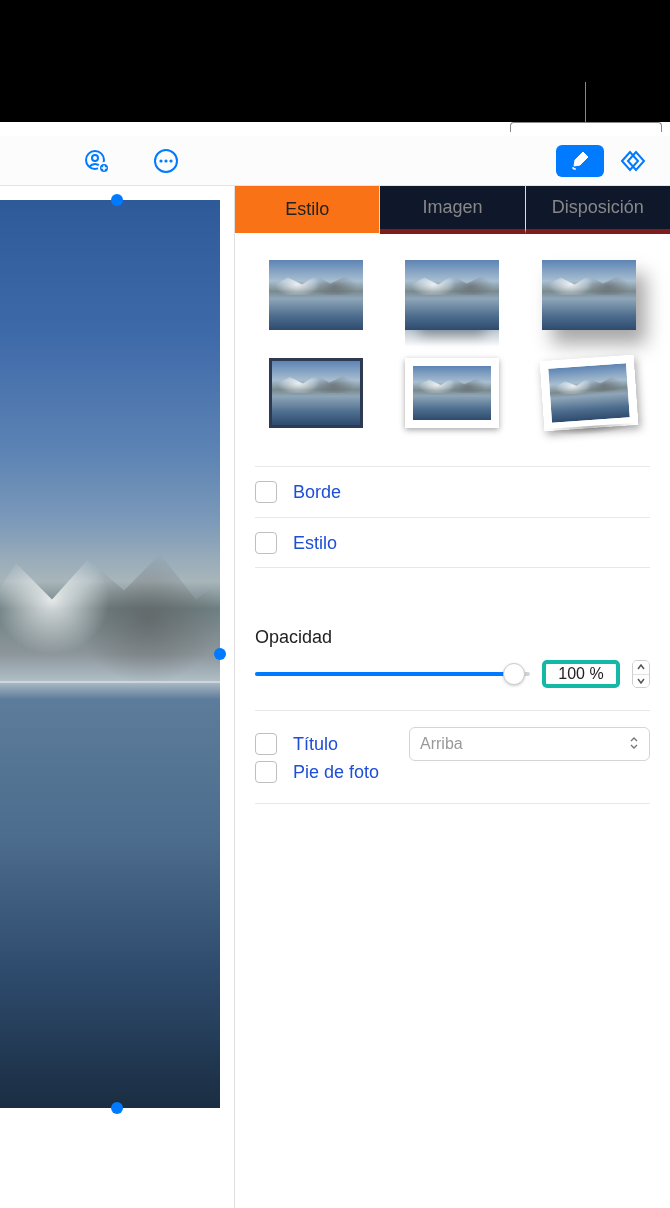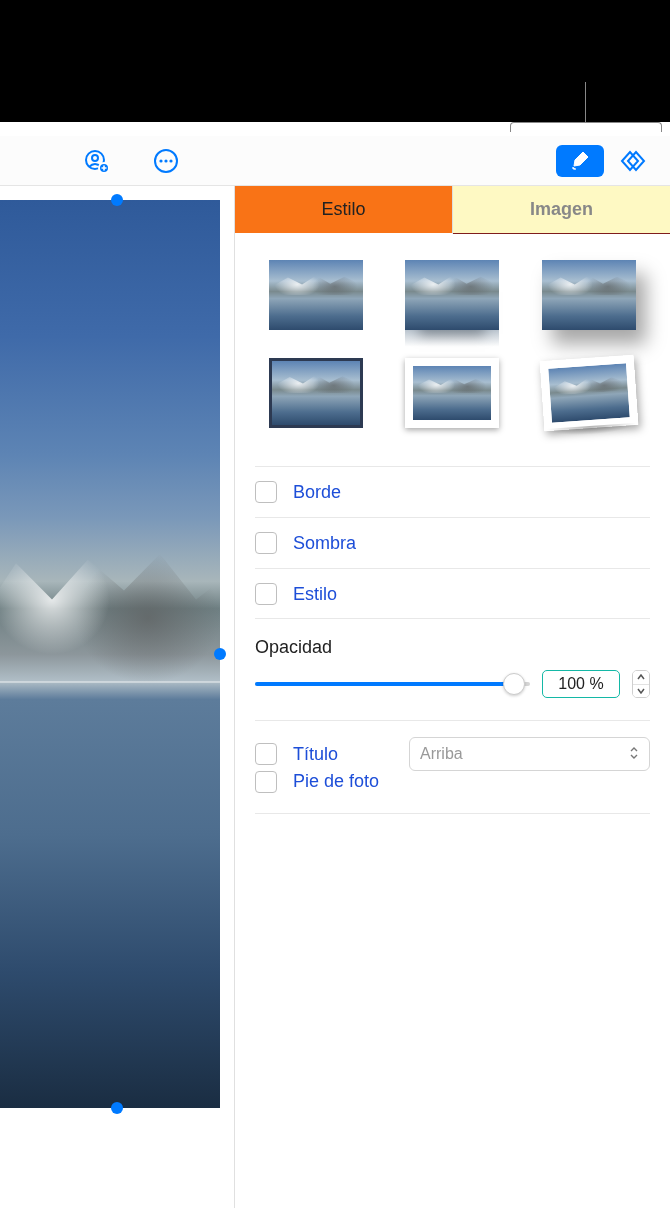--- a/index.html
+++ b/index.html
@@ -37,21 +37,21 @@
     clip-path: polygon(0 40%, 15% 10%, 30% 30%, 45% 8%, 60% 25%, 75% 5%, 90% 30%, 100% 20%, 100% 100%, 0 100%);
   }
   .waterline { position: absolute; left: 0; right: 0; top: 53%; height: 2px; background: rgba(255,255,255,0.4); }
   .sel-handle { position: absolute; width: 12px; height: 12px; border-radius: 50%; background: #007aff; }
   .h-t { left: 50%; top: 14px; transform: translate(-50%, -50%); }
   .h-r { left: calc(-20px + 240px); top: calc(14px + 454px); transform: translate(-50%, -50%); }
   .h-b { left: 50%; top: calc(14px + 908px); transform: translate(-50%, -50%); }
 
   .inspector { flex: 1; border-left: 1px solid #e0e0e0; background: #fff; display: flex; flex-direction: column; }
   .tabs { display: flex; width: 100%; height: 48px; }
-  .tab { flex: 1; display: flex; align-items: center; justify-content: center; font-size: 18px; color: #888; border-bottom: 1px solid #7f1d1d; cursor: pointer; background: #fef9c3; border-right: 1px solid #ddd; font-weight: bold;}
+  .tab { flex: 1; display: flex; align-items: center; justify-content: center; font-size: 18px; color: #888; border-bottom: 5px solid #7f1d1d; cursor: pointer; background: #0f172a; border-right: 1px solid #ddd;}
   .tab:last-child { border-right: none; }
   .tab.active { background: #f97316; color: #222; border-bottom: 1px solid #fff; font-weight: 500;}
   .insp-body { padding: 18px 20px; overflow: auto; }
 
   .thumb-grid { display: grid; grid-template-columns: repeat(3, 1fr); grid-gap: 28px 38px; margin-bottom: 22px; padding: 8px 12px 16px 12px;}
   .thumb { width: 94px; height: 70px; position: relative; cursor: pointer; justify-self: center;}
   .thumb .mini {
     width: 100%; height: 100%;
     background:
       linear-gradient(180deg,#5d84b4 0%, #a8bed0 30%, #7a8a8e 45%, #8fa6b8 55%, #4d6d8e 80%, #2e4b6d 100%);
@@ -76,38 +76,38 @@
   .thumb.style6 .mini { border: 8px solid #fff; box-shadow: 2px 4px 8px rgba(0,0,0,0.35); }
   .thumb.style6::after { content:""; position:absolute; left:-6px; right:-6px; bottom:-10px; height:12px;
     background: radial-gradient(ellipse 60% 100% at 50% 0%, rgba(0,0,0,0.3), transparent 70%);}
 
   .section-row { display: flex; align-items: center; padding: 14px 0; border-top: 1px solid #e8e8e8; }
   .section-row:last-of-type { border-bottom: 1px solid #e8e8e8; }
   .chk { width: 22px; height: 22px; border: 1px solid #bfbfbf; border-radius: 4px; margin-right: 16px; cursor: pointer; background:#fff; flex-shrink:0;}
   .row-label { font-size: 18px; color: #1d4ed8; }
 
   .opacity-block { padding: 18px 0 22px 0; border-top: 1px solid #e8e8e8; border-bottom: 1px solid #e8e8e8; margin-top: -1px;}
-  .op-label { font-size: 18px; color: #222; margin-bottom: 12px; }
+  .op-label { font-size: 18px; color: #222; margin-bottom: 12px; margin-top: 41px; }
   .op-ctrl { display: flex; align-items: center; gap: 12px; }
   .slider { position: relative; flex: 1; height: 16px; }
   .track { position: absolute; left: 0; right: 0; top: 50%; height: 4px; transform: translateY(-50%); border-radius: 2px; background: #d5d5d5; }
   .fill { position: absolute; left: 0; top: 50%; height: 4px; transform: translateY(-50%); border-radius: 2px; background: #007aff; }
   .knob { position: absolute; top: 50%; width: 22px; height: 22px; border-radius: 50%; background: #fff; border: 1px solid #ccc; box-shadow: 0 1px 3px rgba(0,0,0,0.2); transform: translate(-50%, -50%); cursor: grab;}
-  .op-value { width: 78px; height: 28px; border: 1px solid #14b8a6; border-radius: 5px; font-size: 16px; text-align: center; display:flex; align-items:center; justify-content:center; color:#222; cursor:text; background:#fff;}
+  .op-value { width: 78px; height: 28px; border: 4px solid #14b8a6; border-radius: 5px; font-size: 16px; text-align: center; display:flex; align-items:center; justify-content:center; color:#222; cursor:text; background:#fff;}
   .stepper { width: 18px; height: 28px; display: flex; flex-direction: column; border: 1px solid #cfcfcf; border-radius: 5px; overflow: hidden; }
   .step { flex: 1; display: flex; align-items: center; justify-content: center; cursor: pointer; font-size: 8px; color: #555; background:#fff;}
   .step:first-child { border-bottom: 1px solid #e2e2e2; }
 
   .title-block { padding: 16px 0 20px 0; border-bottom: 1px solid #e8e8e8; }
   .title-row { display: flex; align-items: center; margin-bottom: 0;}
   .title-row .row-label { width: 104px; }
   .dropdown { flex: 1; height: 30px; border: 1px solid #d5d5d5; border-radius: 6px; display: flex; align-items: center; padding: 16px 10px; justify-content: space-between; color: #999; cursor:pointer; background:#fff;}
   .dropdown span { font-size: 16px; }
   .caret { font-size: 10px; color: #666; }
-  .caption-row { display: flex; align-items: flex-start; }
+  .caption-row { display: flex; align-items: center; }
 </style>
 </head>
 <body>
 
 <div class="black-bar"></div>
 
 <div class="callout-zone">
   <div class="callout-stem"></div>
   <div class="callout-bracket"></div>
 </div>
@@ -157,20 +157,21 @@
     </div>
     <div class="sel-handle h-t"></div>
     <div class="sel-handle h-r"></div>
     <div class="sel-handle h-b"></div>
   </div>
 
   <div class="inspector">
     <div class="tabs">
       <div class="tab active">Estilo</div>
       <div class="tab">Imagen</div>
+      <div class="tab">Disposición</div>
     </div>
     <div class="insp-body">
 
       <div class="thumb-grid">
         <div class="thumb style1">
             <div class="mini"></div>
           </div>
         <div class="thumb style2">
             <div class="mini"></div>
           </div>
@@ -184,24 +185,20 @@
             <div class="mini"></div>
           </div>
         <div class="thumb style6">
             <div class="mini"></div>
           </div>
       </div>
 
       <div class="section-row">
         <div class="chk"></div>
         <div class="row-label">Borde</div>
-      </div>
-      <div class="section-row">
-        <div class="chk"></div>
-        <div class="row-label">Sombra</div>
       </div>
       <div class="section-row">
         <div class="chk"></div>
         <div class="row-label">Estilo</div>
       </div>
 
       <div class="opacity-block">
         <div class="op-label">Opacidad</div>
         <div class="op-ctrl">
           <div class="slider">

